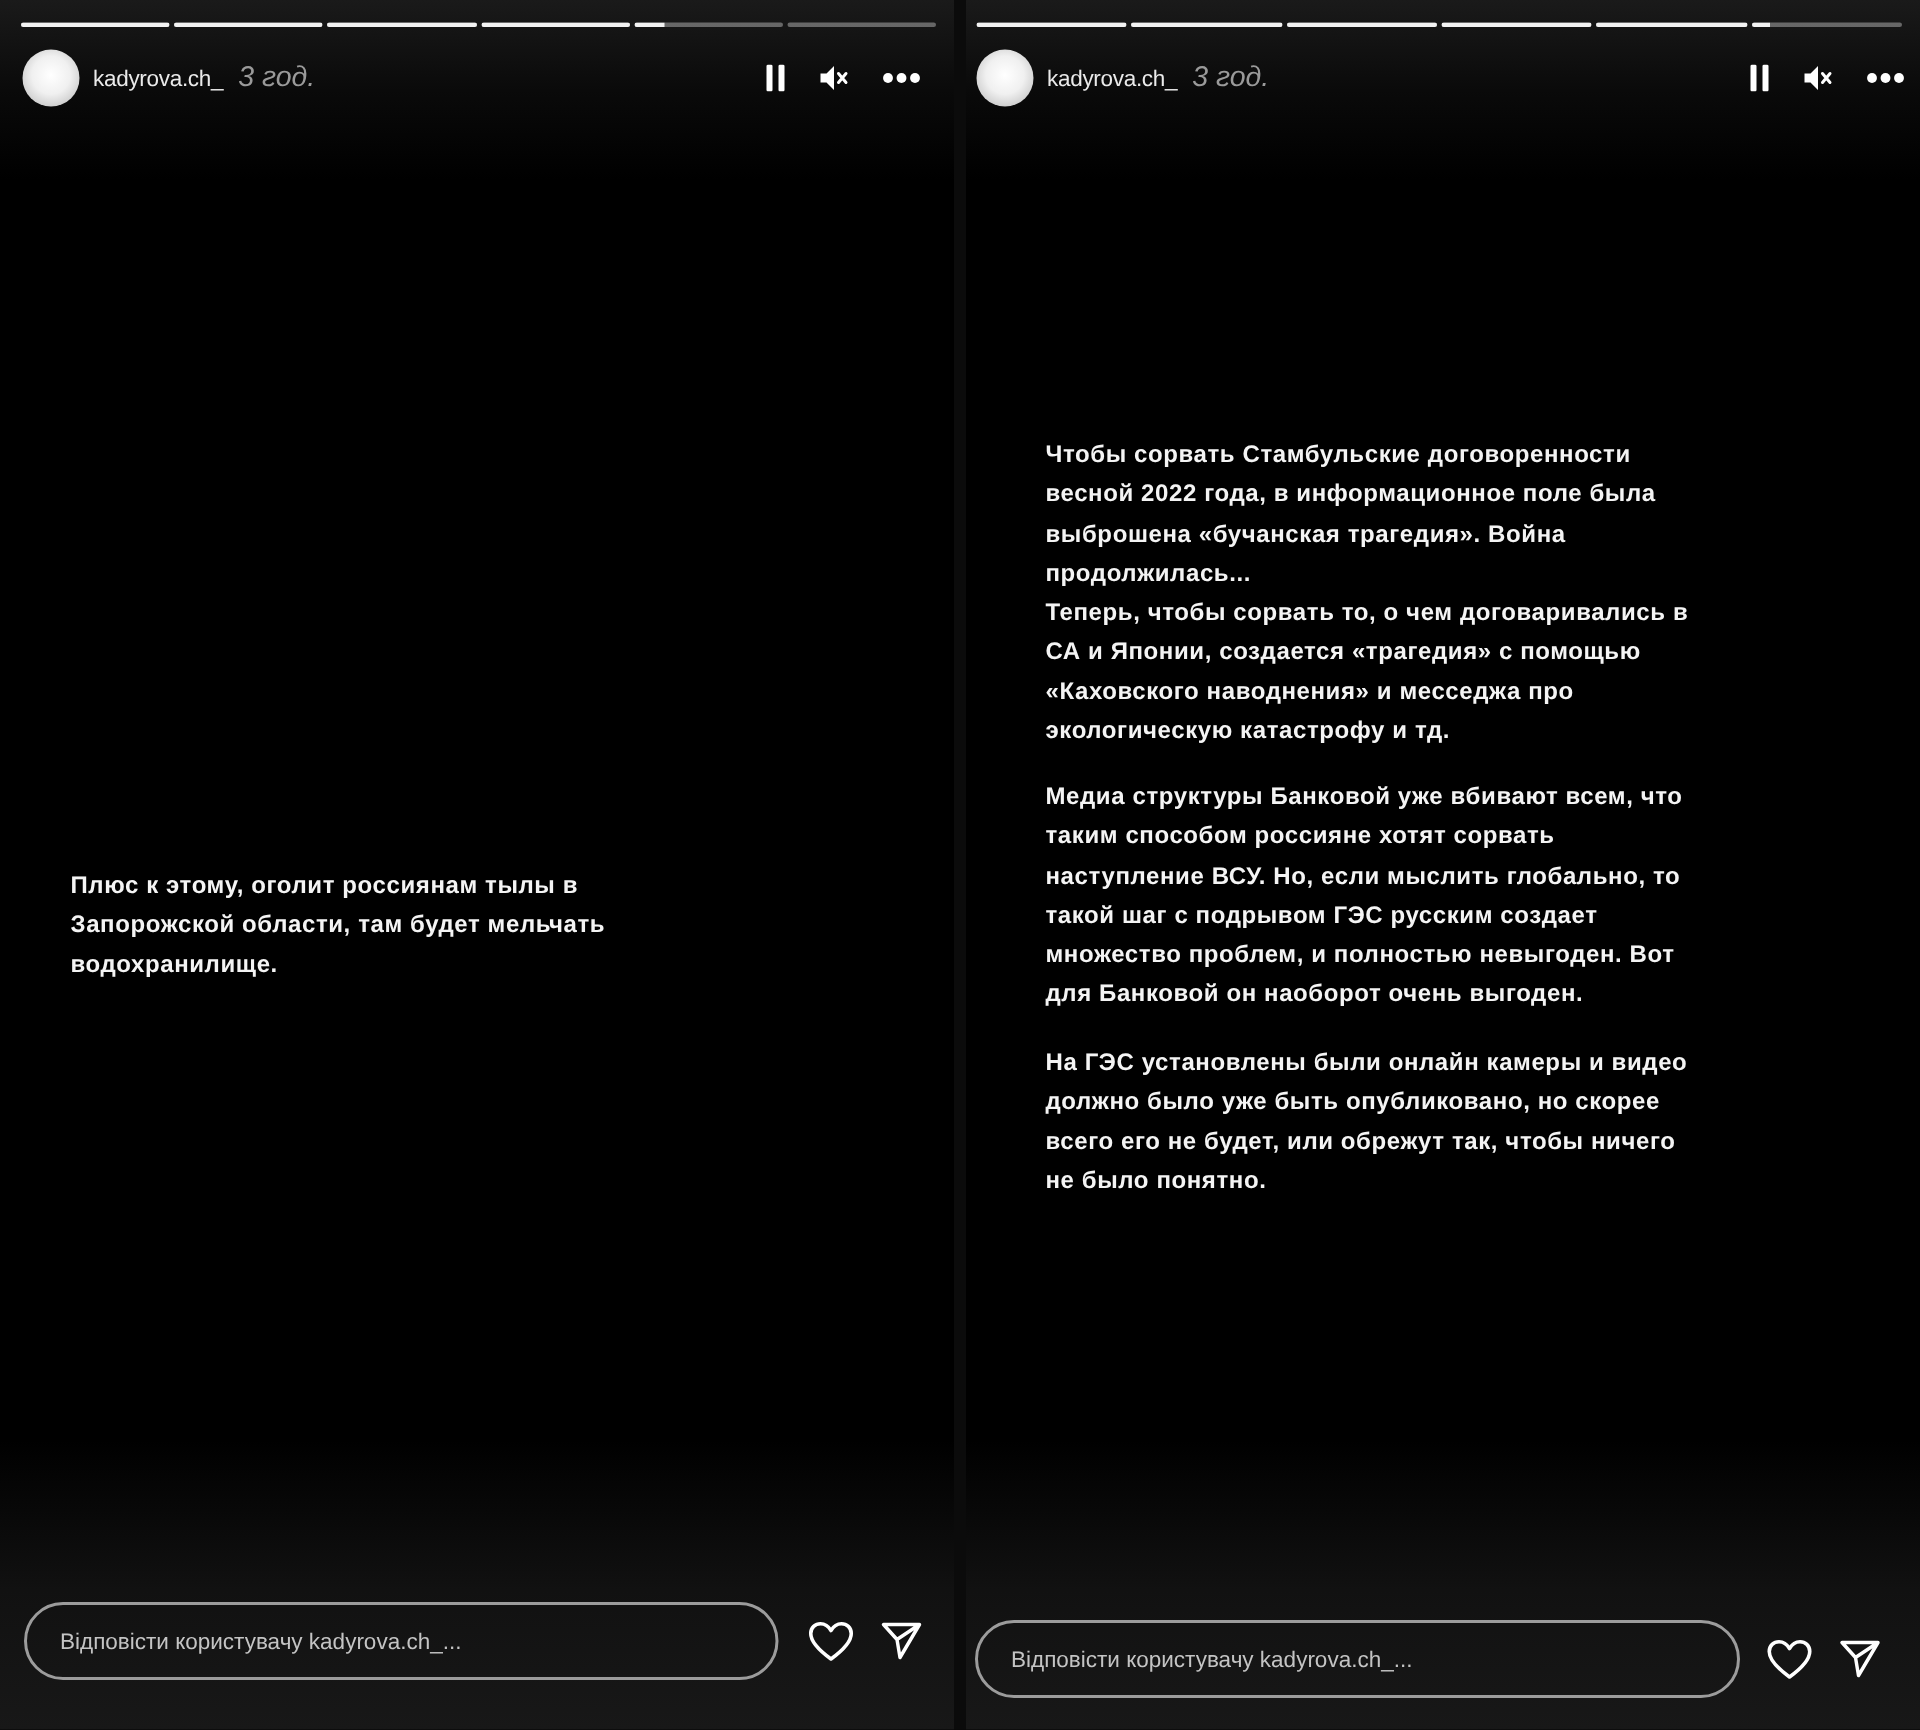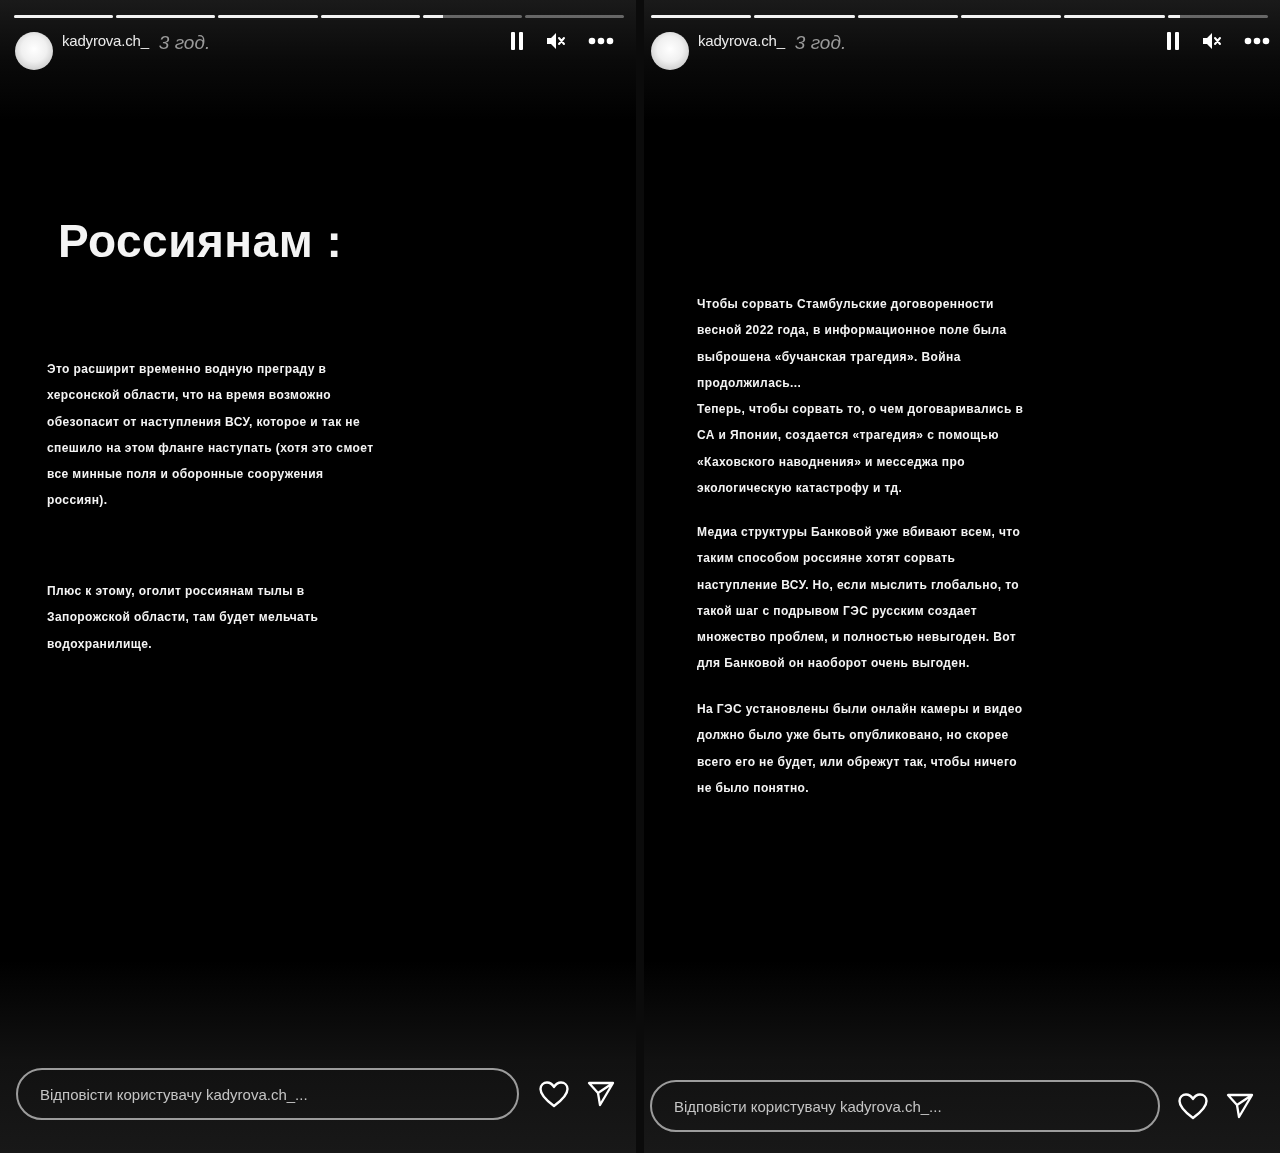--- a/index.html
+++ b/index.html
@@ -20,35 +20,35 @@
 
   .progress {
     position: absolute; top: 15px; left: 0; right: 0;
     display: flex; gap: 3px; height: 3px;
   }
   .seg { flex: 1; height: 3px; background: rgba(255,255,255,0.35); border-radius: 2px; overflow: hidden; position: relative; }
   .seg .fill { position: absolute; left: 0; top: 0; bottom: 0; background: #f2f2f2; }
 
   .header {
     position: absolute; top: 32px; left: 0; right: 0; height: 40px;
-    display: flex; align-items: flex-start;
+    display: flex; align-items: center;
   }
   .avatar {
     width: 38px; height: 38px; border-radius: 50%;
     background: radial-gradient(circle at 50% 45%, #ffffff 0%, #f0f0f0 45%, #cfcfcf 75%, #bdbdbd 100%);
     flex: none;
   }
   .username { color: #eaeaea; font-size: 15px; margin-left: 9px; letter-spacing: -0.2px; }
   .time { color: #9a9a9a; font-size: 19px; margin-left: 10px; font-style: italic; }
   .hdr-actions { margin-left: auto; display: flex; align-items: center; gap: 22px; padding-right: 12px; }
   .hdr-actions .ic { display: flex; align-items: center; justify-content: center; cursor: pointer; }
 
   .content { position: absolute; color: #f4f4f4; font-weight: bold; }
   .title-text { font-size: 46px; letter-spacing: 0.5px; }
-  .para { font-size: 12px; line-height: 26.3px; letter-spacing: 0.4px; white-space: pre-line; }
+  .para { font-size: 16px; line-height: 26.3px; letter-spacing: 0.4px; white-space: pre-line; }
 
   .footer {
     position: absolute; left: 0; right: 0;
     display: flex; align-items: center;
   }
   .reply {
     height: 50px; border: 2px solid #9c9c9c; border-radius: 26px;
     background: transparent; color: #c9c9c9;
     font-family: "Liberation Sans", sans-serif; font-size: 15px;
     padding: 0 22px; outline: none;
@@ -103,28 +103,21 @@
         <span class="ic">
           <svg width="26" height="8" viewBox="0 0 26 8">
               <circle cx="4" cy="4" r="3.3" fill="#fff"></circle>
               <circle cx="13" cy="4" r="3.3" fill="#fff"></circle>
               <circle cx="22" cy="4" r="3.3" fill="#fff"></circle>
             </svg>
         </span>
       </div>
     </div>
 
-    <div class="content title-text" style="left:58px; top:214px;">Россиянам :</div>
-
-    <div class="content para" style="left:47px; top:356px; width:570px;">Это расширит временно водную преграду в
-херсонской области, что на время возможно
-обезопасит от наступления ВСУ, которое и так не
-спешило на этом фланге наступать (хотя это смоет
-все минные поля и оборонные сооружения
-россиян).</div>
+
     <div class="content para" style="left:47px; top:540px; width:570px;margin-top:38px;"> Плюс к этому, оголит россиянам тылы в
 Запорожской области, там будет мельчать
 водохранилище.</div>
 
     <div class="footer" style="top:1068px; padding-left:16px;">
       <input class="reply" style="width: 503px; height: 52px;" type="text" placeholder="Відповісти користувачу kadyrova.ch_...">
       <span class="ic" style="margin-left:20px;">
         <svg width="30" height="27" viewBox="0 0 30 27">
             <path d="M15 25 C 4 17, 1.5 12, 1.5 8 C 1.5 4, 4.5 1.5, 8 1.5 C 11 1.5, 13.5 3.5, 15 6 C 16.5 3.5, 19 1.5, 22 1.5 C 25.5 1.5, 28.5 4, 28.5 8 C 28.5 12, 26 17, 15 25 Z" fill="none" stroke="#fff" stroke-width="2.4" stroke-linejoin="round"></path>
           </svg>

